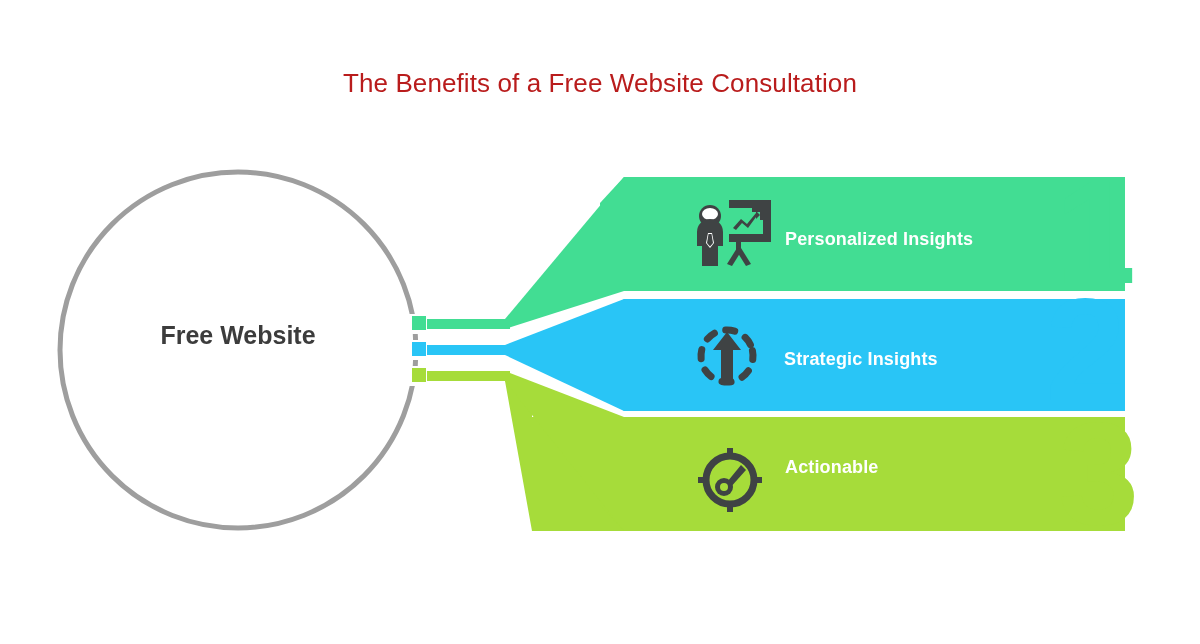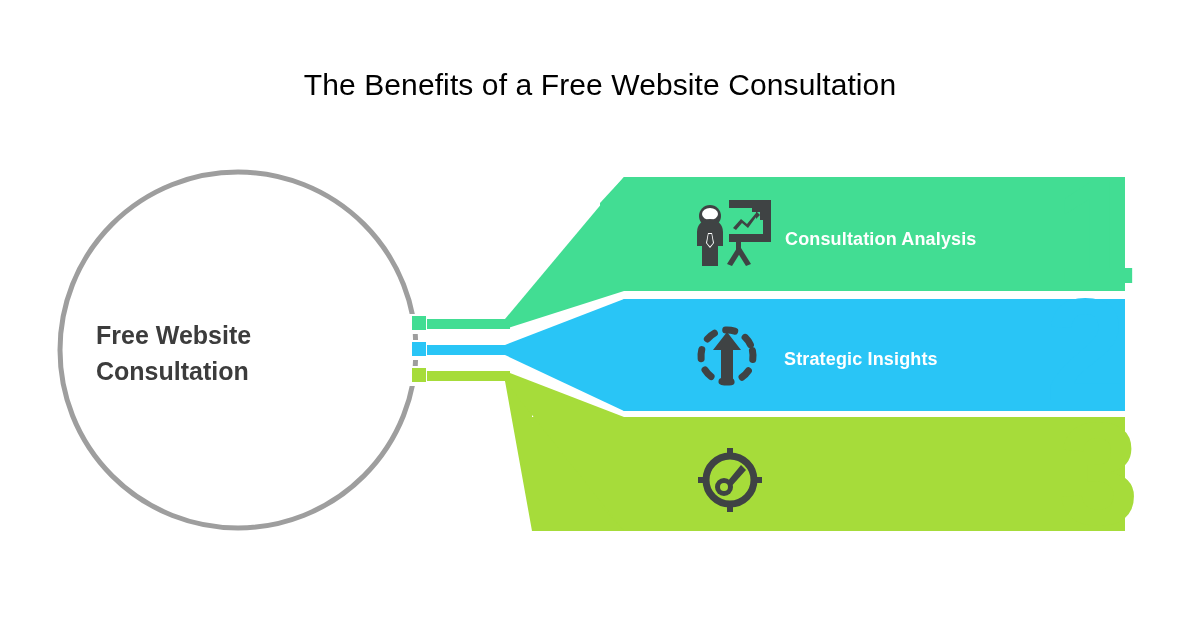--- a/index.html
+++ b/index.html
@@ -16,42 +16,43 @@
     -webkit-font-smoothing: antialiased;
   }
 
   
   #infographic-title {
     position: absolute;
     left: 0;
     top: 68px;
     width: 1200px;
     text-align: center;
-    font-size: 30px;
+    font-size: 26px;
     font-weight: 400;
-    color: #000000;
+    color: #b91c1c;
     letter-spacing: 0.1px;
     white-space: nowrap;
   }
 
   
   #diagram-stage {
     position: absolute;
     left: 0;
     top: 0;
     width: 1200px;
     height: 644px;
   }
 
   
   #hub-label {
     position: absolute;
     left: 96px;
     top: 318px;
     width: 284px;
+    text-align: center;
     font-size: 25px;
     font-weight: bold;
     color: #3c3c3c;
     line-height: 1.42;
     pointer-events: none;
   }
 
   
   .band-label {
     position: absolute;
@@ -156,25 +157,25 @@
 
     <path d="M 723,487 L 741,465 L 746,470 L 729,489 Z" fill="#3f4344"></path>
     <circle cx="724" cy="487" r="9" fill="#3f4344"></circle>
     <circle cx="724" cy="487" r="4" fill="#a6dc3a"></circle>
   </g>
 
 </svg>
 
 <div id="hub-label">
   <div>Free Website</div>
-  <div>Consultation</div>
 </div>
 
 <div class="band-label" id="band-label-1">
-  <div>Consultation Analysis</div>
+  <div>Personalized Insights</div>
 </div>
 
 <div class="band-label" id="band-label-2">
   <div>Strategic Insights</div>
 </div>
 
 <div class="band-label" id="band-label-3">
+  <div>Actionable</div>
 </div>
 
 </body></html>

